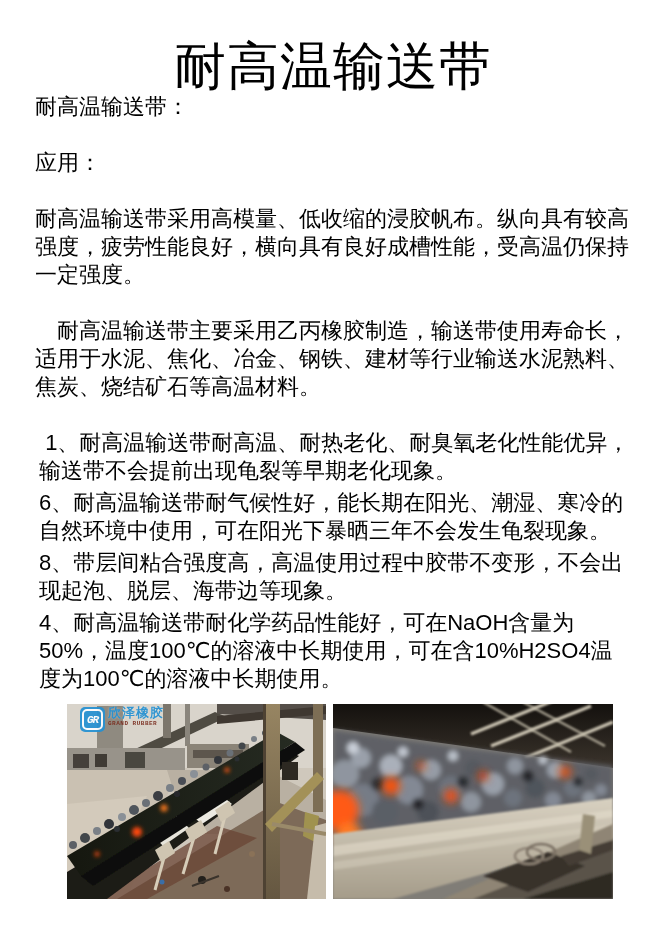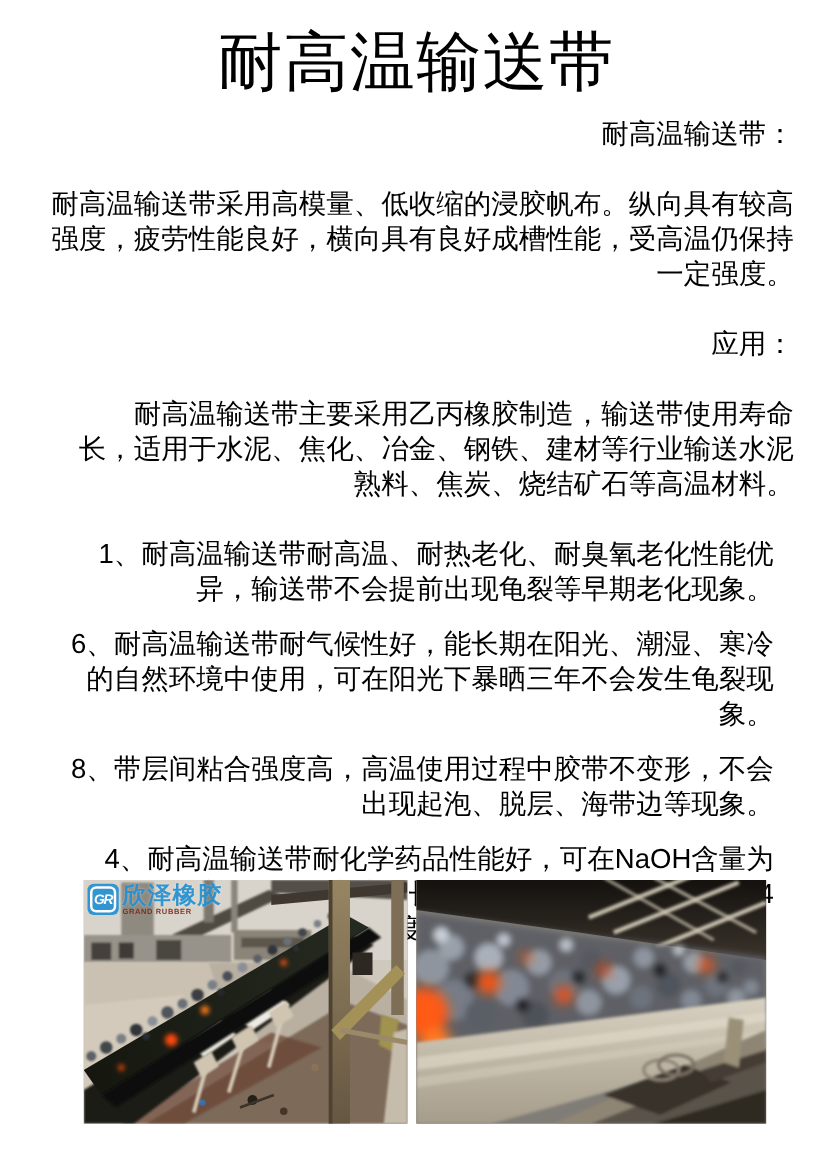--- a/index.html
+++ b/index.html
@@ -5,88 +5,89 @@
   html,body{margin:0;padding:0;background:#ffffff;}
   .page{
     position:relative;
     width:666px;height:930px;
     background:#ffffff;
     overflow:hidden;
     font-family:"Liberation Sans","DejaVu Sans",sans-serif;
     color:#000000;
   }
   .page-title{
-    margin:0;
+    margin:16px;
     position:absolute;top:20px;left:0;right:0;
     text-align:center;
     font-size:52px;line-height:60px;
     font-weight:400;
     letter-spacing:1px;
     color:#000000;
   }
   .article{
     position:absolute;top:93px;left:35px;width:600px;
     font-size:22px;line-height:28px;
     letter-spacing:0;
   }
-  .article p{margin:0 0 28px 0;text-align:right;}
-  .article p.tight{margin:16px;}
-  .article p.indented{text-indent:22px;margin-left:12px;}
+  .article p{margin:0 0 28px 0;}
+  .article p.tight{margin:4px;}
+  .article p.indented{text-indent:22px;}
   .article p.prewrap{white-space:pre-wrap;}
   .photo-row{
     position:absolute;top:704px;left:67px;
     display:flex;gap:7px;
   }
   .photo{
     position:relative;overflow:hidden;background:#9a958c;
   }
   .photo.left{width:259px;height:195px;}
   .photo.right{width:280px;height:195px;}
   .photo svg{display:block;width:100%;height:100%;}
   
   .watermark{
-    position:absolute;top:3px;left:3px;
+    position:absolute;top:3px;left:13px;
     display:flex;align-items:flex-start;gap:3px;
     opacity:.93;
+    font-family:Liberation Mono, monospace;
   }
   .logo-mark{
     position:relative;width:25px;height:25px;
     background:#2591d2;border-radius:5px;flex:0 0 auto;
   }
   .logo-mark .ring{
     position:absolute;inset:2px;
     border:2px solid #ffffff;border-radius:5px;
   }
   .logo-mark .gr{
     position:absolute;inset:0;
     display:flex;align-items:center;justify-content:center;
     color:#ffffff;font-weight:700;font-style:italic;
     font-size:11px;letter-spacing:-1px;
   }
   .brand-text{display:flex;flex-direction:column;line-height:1;}
   .brand-cn{
-    font-size:19px;font-weight:700;color:#2591d2;
+    font-size:13px;font-weight:700;color:#2591d2;
     letter-spacing:1px;text-shadow:0 0 2px rgba(255,255,255,.45);
   }
   .brand-en{
     margin-top:1px;font-size:6px;font-weight:700;color:#7a2c1e;
     letter-spacing:.5px;
   }
 </style>
 </head>
 <body>
 
 <div class="page">
 
   <h1 class="page-title">耐高温输送带</h1>
 
   <div class="article">
     <p>耐高温输送带：</p>
+    <p>应用：</p>
     <p>耐高温输送带采用高模量、低收缩的浸胶帆布。纵向具有较高强度，疲劳性能良好，横向具有良好成槽性能，受高温仍保持一定强度。</p>
-    <p>应用：</p>
     <p class="indented">耐高温输送带主要采用乙丙橡胶制造，输送带使用寿命长，适用于水泥、焦化、冶金、钢铁、建材等行业输送水泥熟料、焦炭、烧结矿石等高温材料。</p>
     <p class="tight prewrap"> 1、耐高温输送带耐高温、耐热老化、耐臭氧老化性能优异，输送带不会提前出现龟裂等早期老化现象。</p>
     <p class="tight prewrap">6、耐高温输送带耐气候性好，能长期在阳光、潮湿、寒冷的自然环境中使用，可在阳光下暴晒三年不会发生龟裂现象。</p>
     <p class="tight prewrap">8、带层间粘合强度高，高温使用过程中胶带不变形，不会出现起泡、脱层、海带边等现象。</p>
     <p class="tight prewrap">4、耐高温输送带耐化学药品性能好，可在NaOH含量为50%，温度100℃的溶液中长期使用，可在含10%H2SO4温度为100℃的溶液中长期使用。</p>
   </div>
 
   <div class="photo-row">
 
     <div class="photo left">

